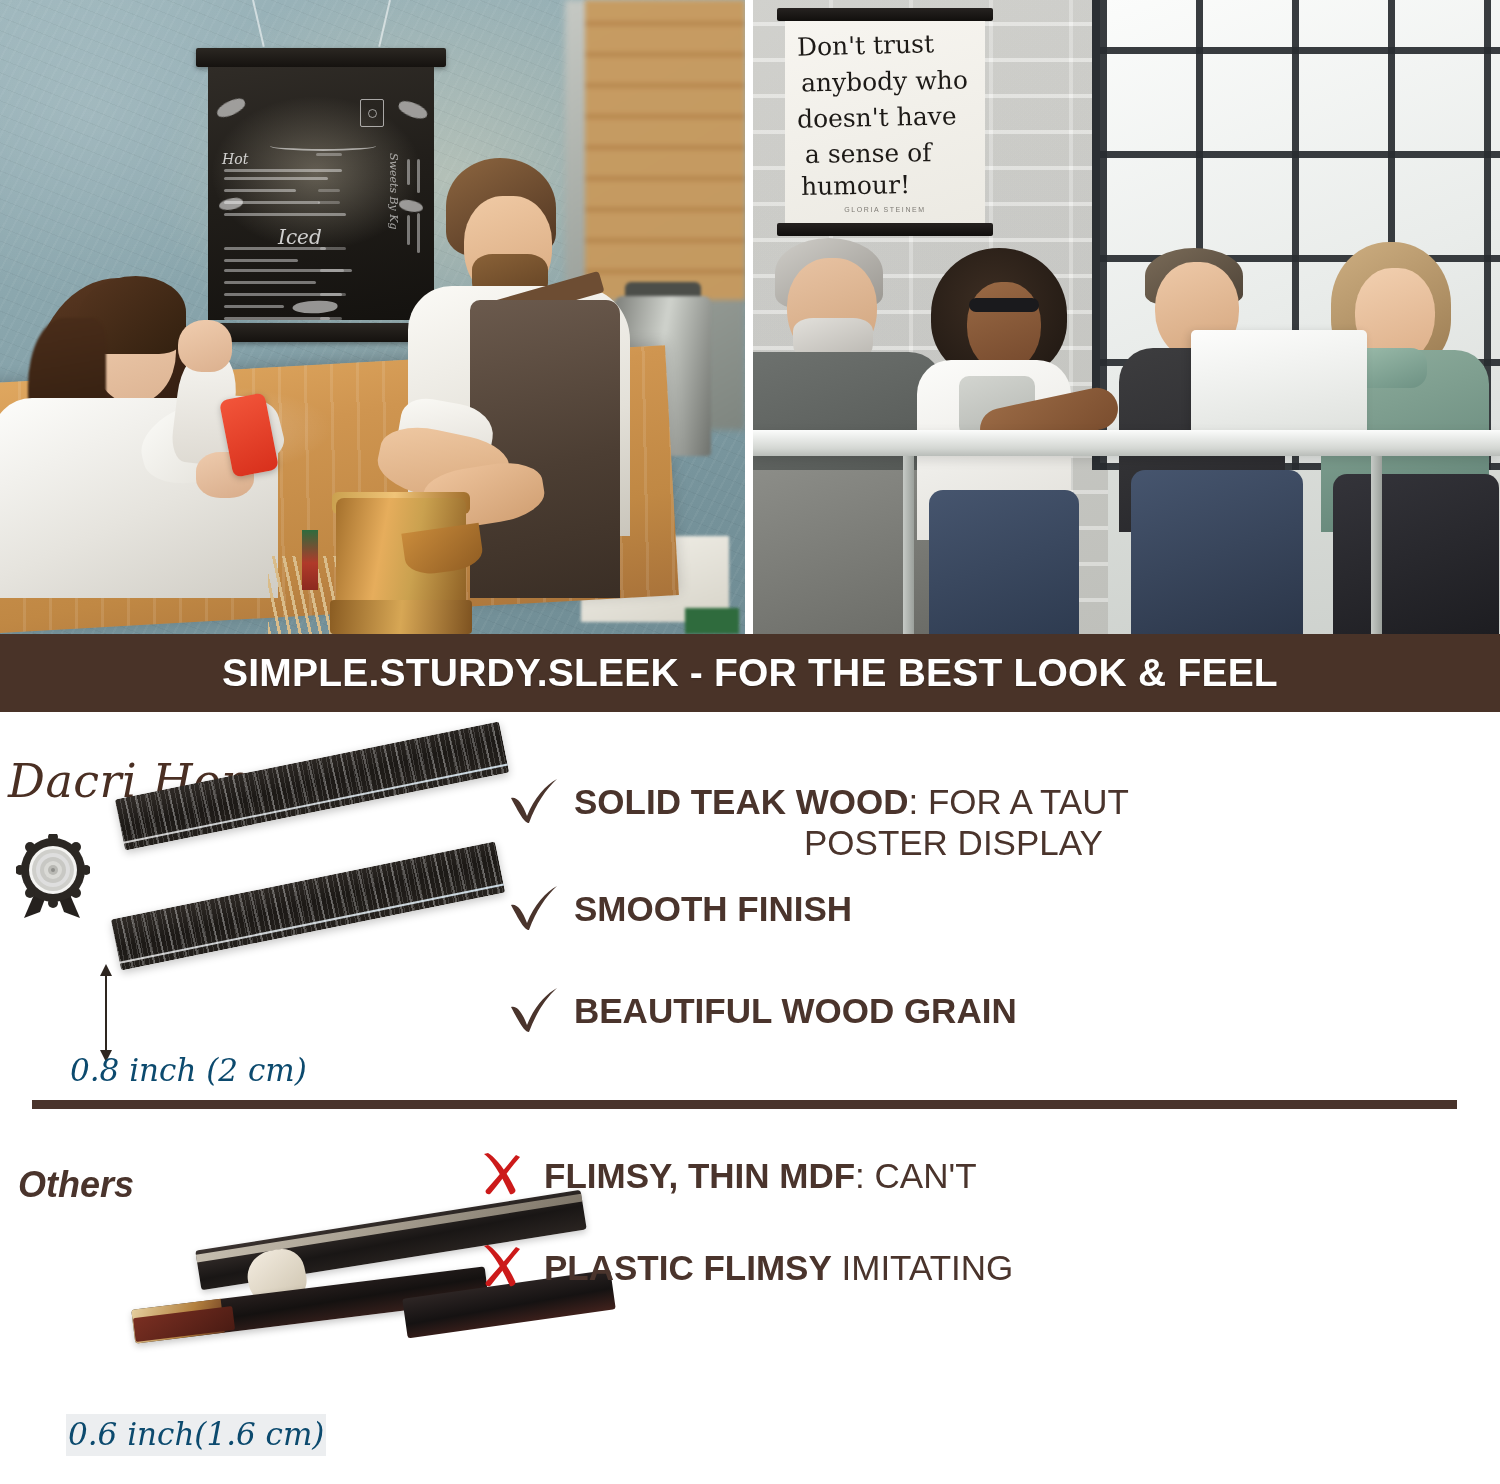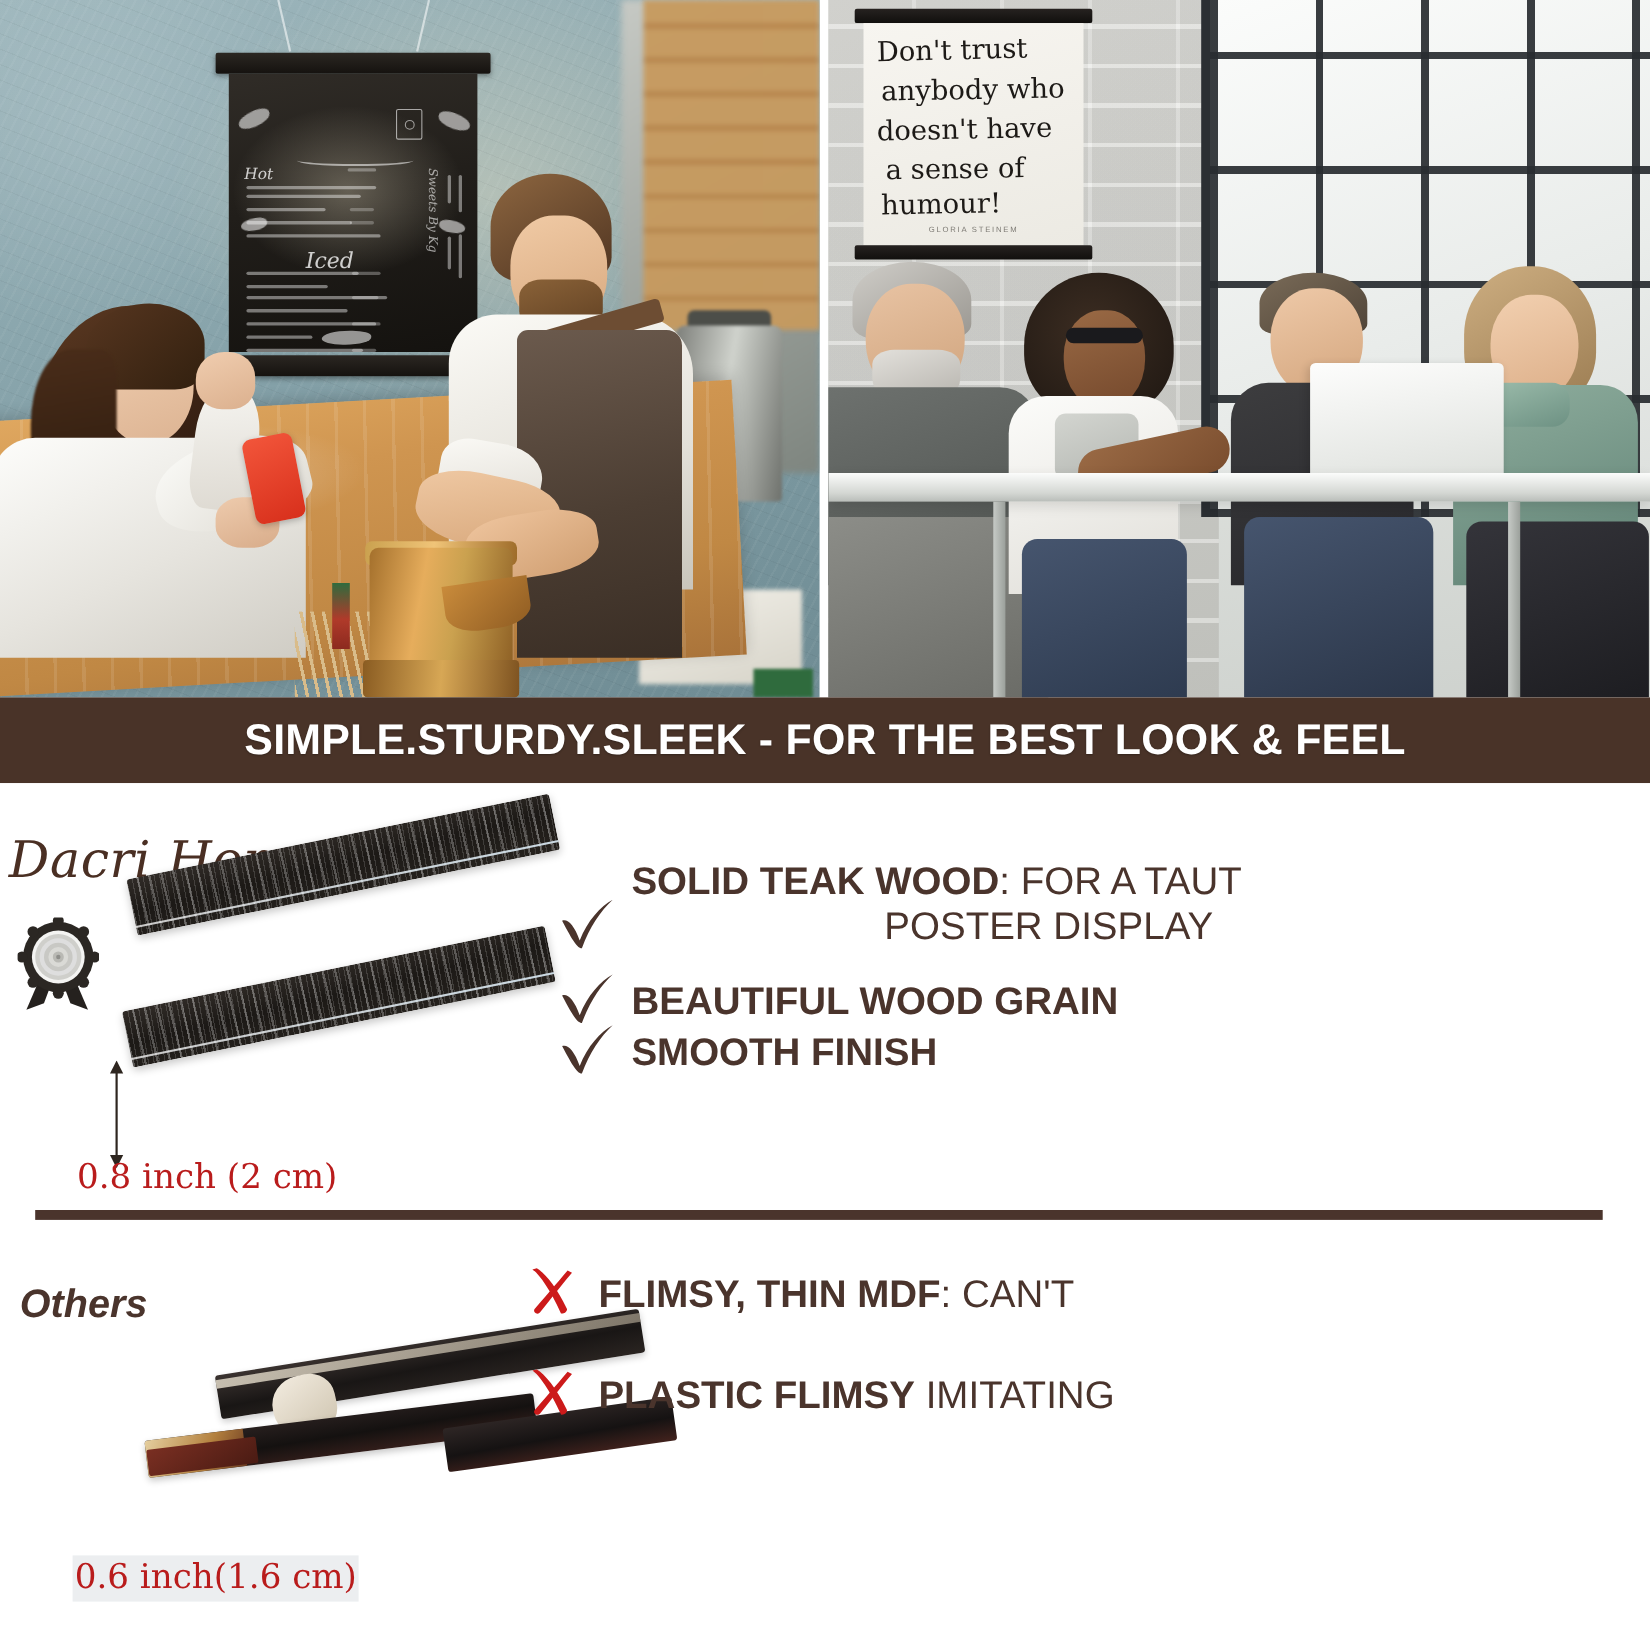--- a/index.html
+++ b/index.html
@@ -362,21 +362,21 @@
     font-family:"DejaVu Serif",serif;font-style:italic;
     font-size:46px;color:#4a2f23;letter-spacing:.5px;
   }
   .rosette{position:absolute;left:16px;top:122px;width:74px;height:86px;}
   .others-label{
     position:absolute;left:18px;top:452px;
     font-size:36px;font-weight:bold;font-style:italic;color:#4a342c;
   }
   .measure{
     position:absolute;font-family:"DejaVu Serif",serif;
-    font-size:31px;color:#b91c1c;white-space:nowrap;
+    font-size:31px;color:#0c4a6e;white-space:nowrap;font-style:italic;
   }
   .measure-top{left:70px;top:340px;}
   .measure-bot{
     left:66px;top:702px;background:#eceef0;padding:2px 2px 4px;
   }
   .divider{
     position:absolute;left:32px;top:388px;width:1425px;height:9px;
     background:#4a342c;
   }
 
@@ -433,21 +433,21 @@
   .o-strip-r{
     position:absolute;left:404px;top:572px;width:210px;height:40px;
     transform:rotate(-8deg);border-radius:3px;
     background:linear-gradient(178deg,#2e2625,#151212 55%,#42221d);
   }
 
   
   .feat-list{position:absolute;}
   .feat-top{left:508px;top:66px;width:980px;}
   .feat-bot{left:478px;top:440px;width:980px;}
-  .feat{position:relative;display:flex;align-items:flex-end;}
+  .feat{position:relative;display:flex;align-items:flex-start;}
   .mark{
     flex:0 0 66px;text-align:left;line-height:1;
   }
   .mark svg{display:block;}
   .feat-text{
     color:#4a342c;font-size:35px;line-height:1.16;
     padding-top:4px;
   }
   .feat-text .lead{font-weight:bold;}
   .feat-text .rest{font-weight:normal;}
@@ -667,39 +667,39 @@
           <svg width="52" height="46" viewBox="0 0 52 46">
             <path d="M3 20 C8 18 14 24 19 38 C26 20 38 7 49 1 C38 11 28 26 21 45 C17 45 13 39 3 20 Z" fill="#4a342c"></path>
           </svg>
         </div>
         <div class="feat-text">
           <span class="lead">SOLID TEAK WOOD</span><span class="rest">: </span><span class="rest">FOR A TAUT</span>
           <span class="rest l2">POSTER DISPLAY</span>
         </div>
       </div>
 
+      <div class="feat" style="margin-bottom:56px">
+        <div class="mark">
+          <svg width="52" height="46" viewBox="0 0 52 46">
+            <path d="M3 20 C8 18 14 24 19 38 C26 20 38 7 49 1 C38 11 28 26 21 45 C17 45 13 39 3 20 Z" fill="#4a342c"></path>
+          </svg>
+        </div>
+        <div class="feat-text">
+          <span class="lead">SMOOTH FINISH</span>
+        </div>
+      </div>
+
       <div class="feat">
         <div class="mark">
           <svg width="52" height="46" viewBox="0 0 52 46">
             <path d="M3 20 C8 18 14 24 19 38 C26 20 38 7 49 1 C38 11 28 26 21 45 C17 45 13 39 3 20 Z" fill="#4a342c"></path>
           </svg>
         </div>
         <div class="feat-text">
           <span class="lead">BEAUTIFUL WOOD GRAIN</span>
-        </div>
-      </div>
-
-      <div class="feat" style="margin-bottom:56px">
-        <div class="mark">
-          <svg width="52" height="46" viewBox="0 0 52 46">
-            <path d="M3 20 C8 18 14 24 19 38 C26 20 38 7 49 1 C38 11 28 26 21 45 C17 45 13 39 3 20 Z" fill="#4a342c"></path>
-          </svg>
-        </div>
-        <div class="feat-text">
-          <span class="lead">SMOOTH FINISH</span>
         </div>
       </div>
     </div>
   </div>
 
   <div class="divider"></div>
 
   <div>
     <div class="others-label">Others</div>
 

